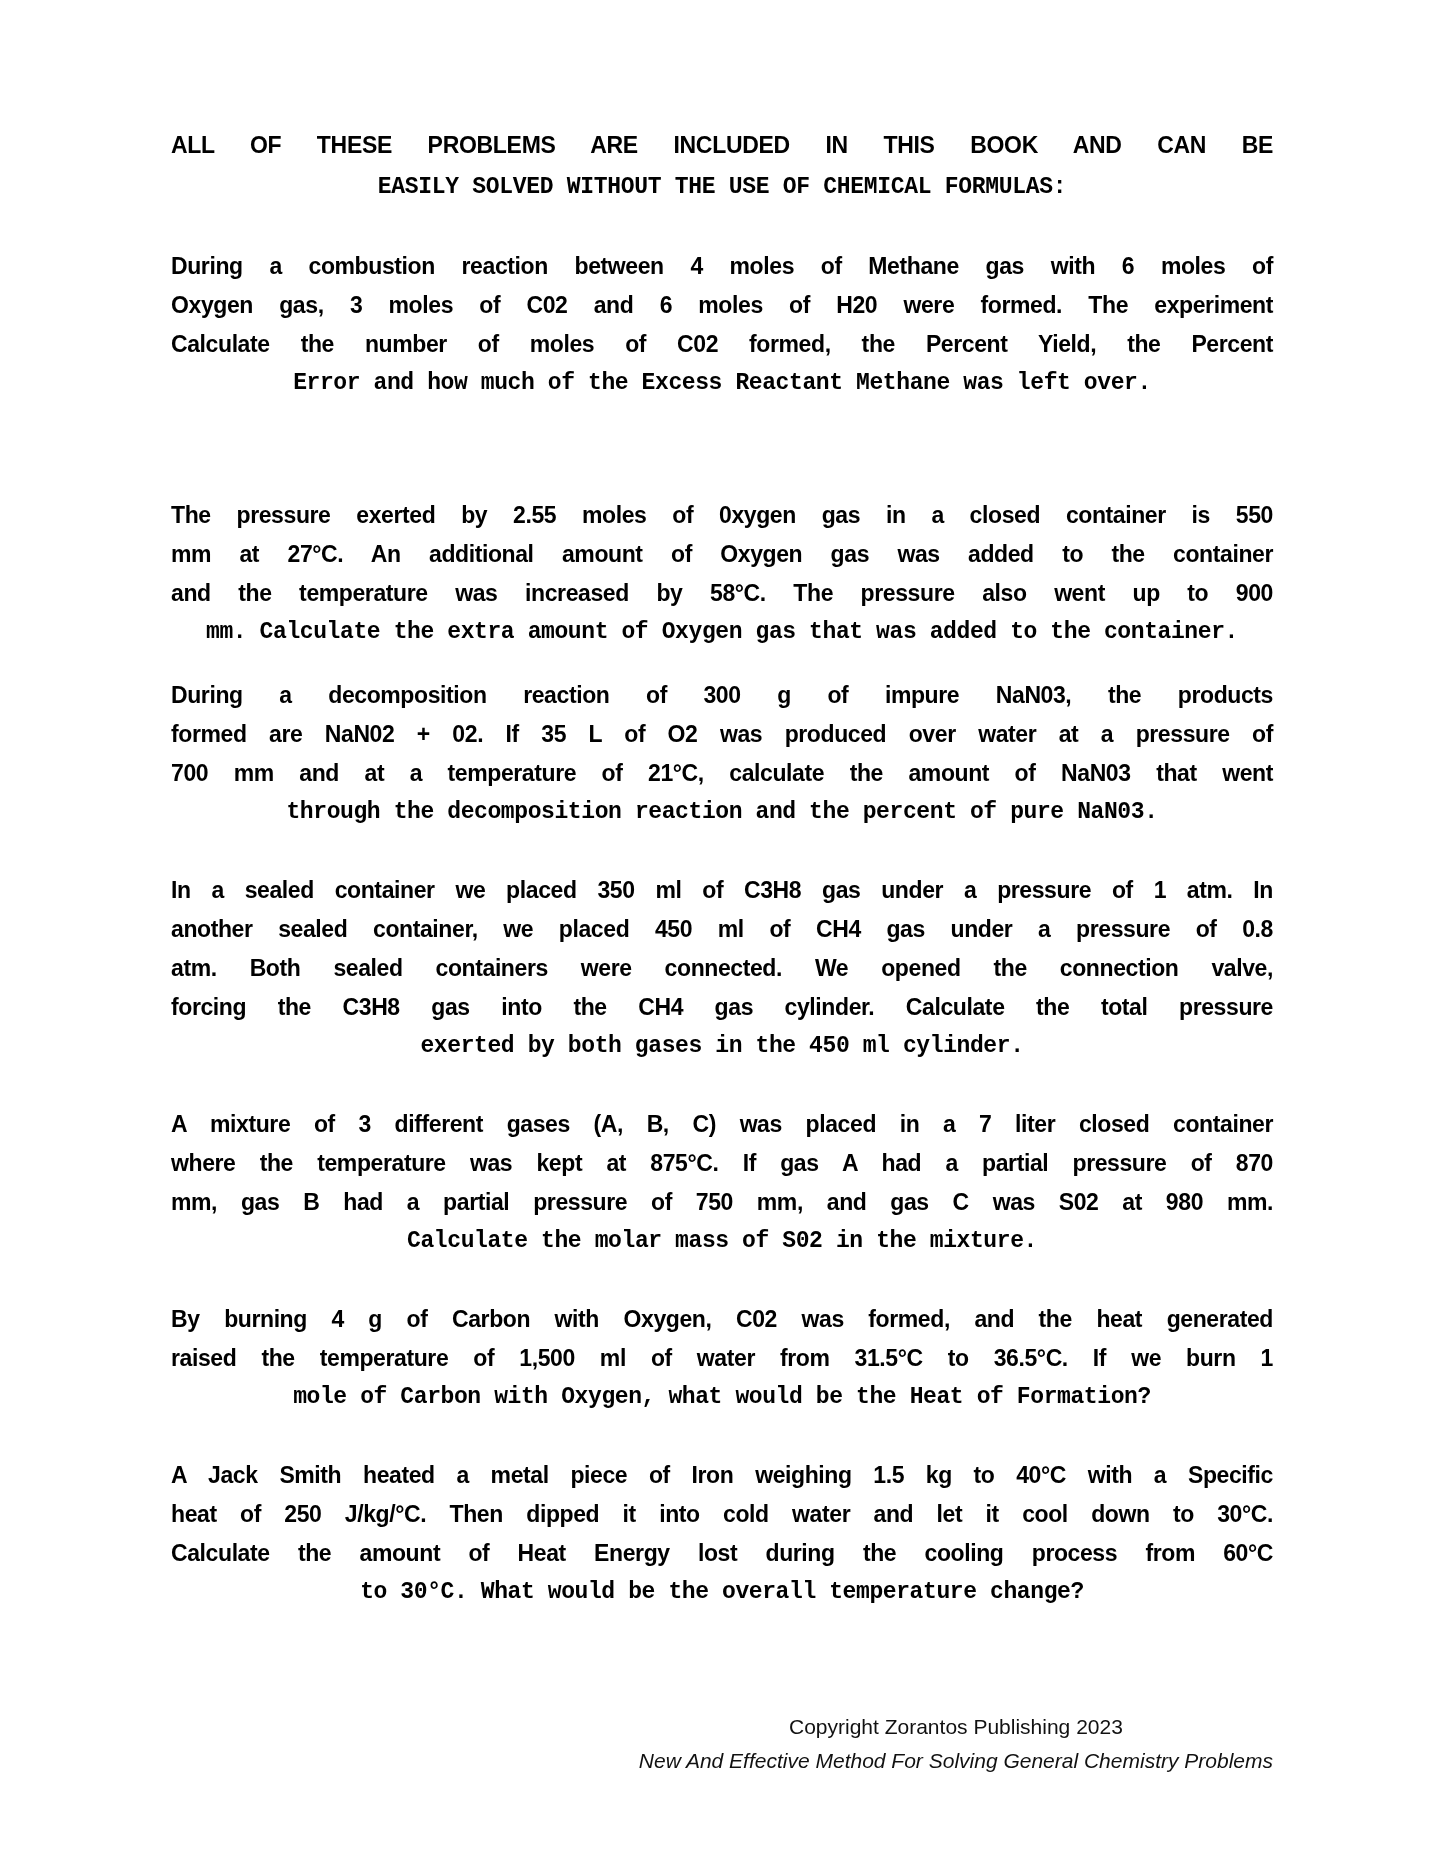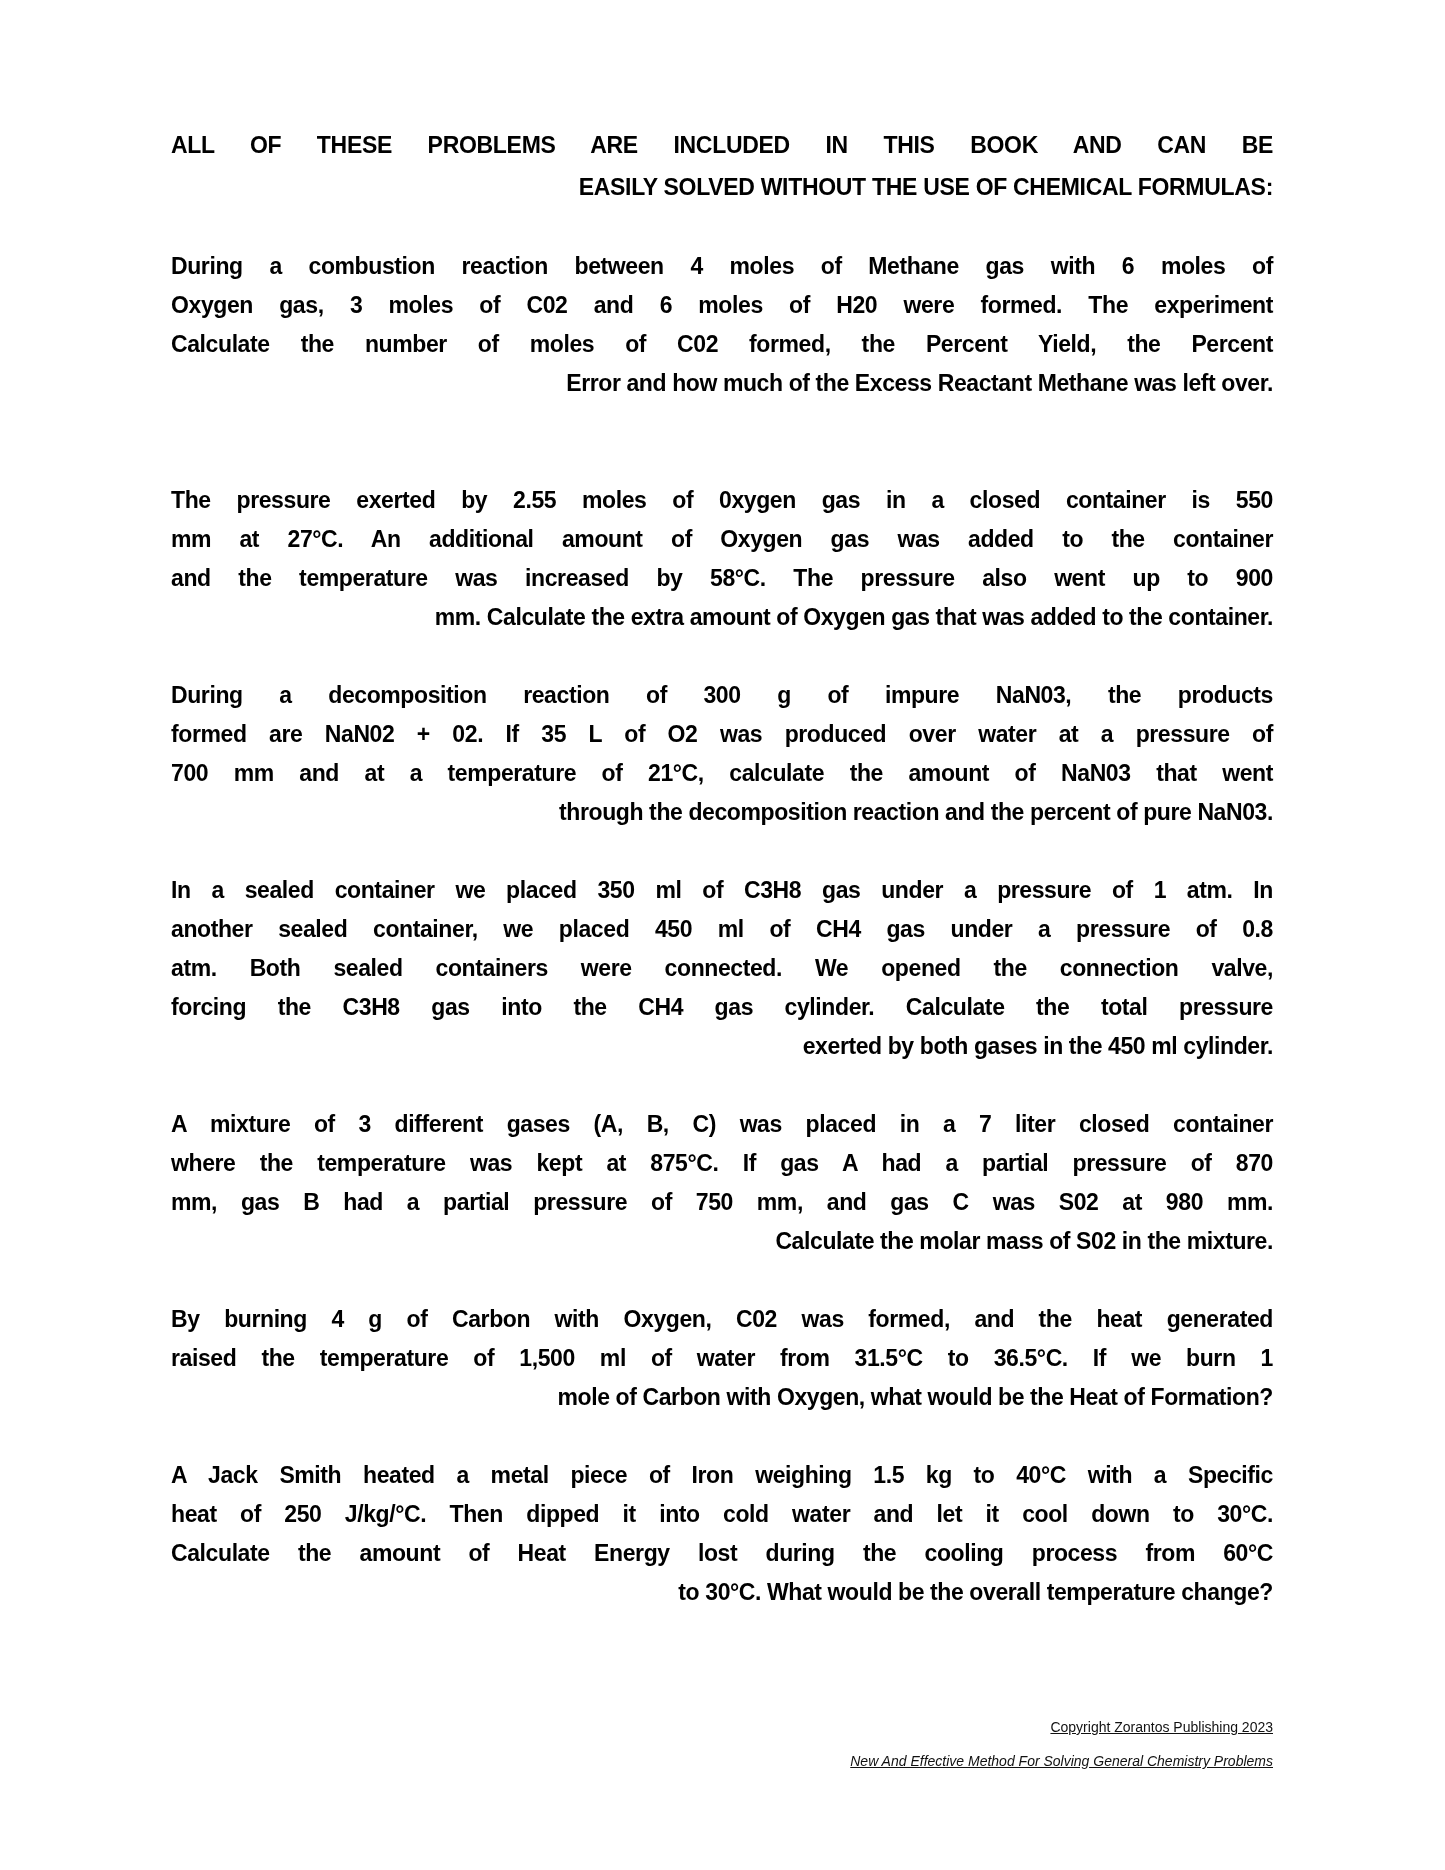--- a/index.html
+++ b/index.html
@@ -35,42 +35,42 @@
     display: block;
     width: 100%;
     white-space: nowrap;
     overflow: visible;
   }
   .line.just {
     text-align: justify;
     text-align-last: justify;
   }
   .line.last {
-    text-align: right;
+    text-align: center;
+    font-family: Liberation Mono, monospace;
   }
   .problem {
     position: absolute;
     left: 0;
     width: 1102px;
     font-family: "Liberation Sans", sans-serif;
     font-weight: bold;
     font-size: 23px;
     line-height: 39px;
     letter-spacing: -0.4px;
   }
   .footer {
     position: absolute;
     right: 172px;
     top: 1710px;
-    text-align: right;
+    text-align: center;
     font-family: "Liberation Sans", sans-serif;
-    font-size: 14px;
+    font-size: 21px;
     line-height: 34px;
     color: #111111;
-    text-decoration: underline;
   }
   .footer .title {
     font-style: italic;
   }
 </style>
 </head>
 <body>
 
 <div class="page">
 
@@ -79,21 +79,21 @@
     <span class="line last">EASILY SOLVED WITHOUT THE USE OF CHEMICAL FORMULAS:</span>
   </div>
 
   <div class="problem" style="top:247px;">
     <span class="line just">During a combustion reaction between 4 moles of Methane gas with 6 moles of</span>
     <span class="line just">Oxygen gas, 3 moles of C02 and 6 moles of H20 were formed. The experiment</span>
     <span class="line just">Calculate the number of moles of C02 formed, the Percent Yield, the Percent</span>
     <span class="line last">Error and how much of the Excess Reactant Methane was left over.</span>
   </div>
 
-  <div class="problem" style="top:481px;">
+  <div class="problem" style="top:496px;">
     <span class="line just">The pressure exerted by 2.55 moles of 0xygen gas in a closed container is 550</span>
     <span class="line just">mm at 27°C. An additional amount of Oxygen gas was added to the container</span>
     <span class="line just">and the temperature was increased by 58°C. The pressure also went up to 900</span>
     <span class="line last">mm. Calculate the extra amount of Oxygen gas that was added to the container.</span>
   </div>
 
   <div class="problem" style="top:676px;">
     <span class="line just">During a decomposition reaction of 300 g of impure NaN03, the products</span>
     <span class="line just">formed are NaN02 + 02. If 35 L of O2 was produced over water at a pressure of</span>
     <span class="line just">700 mm and at a temperature of 21°C, calculate the amount of NaN03 that went</span>

